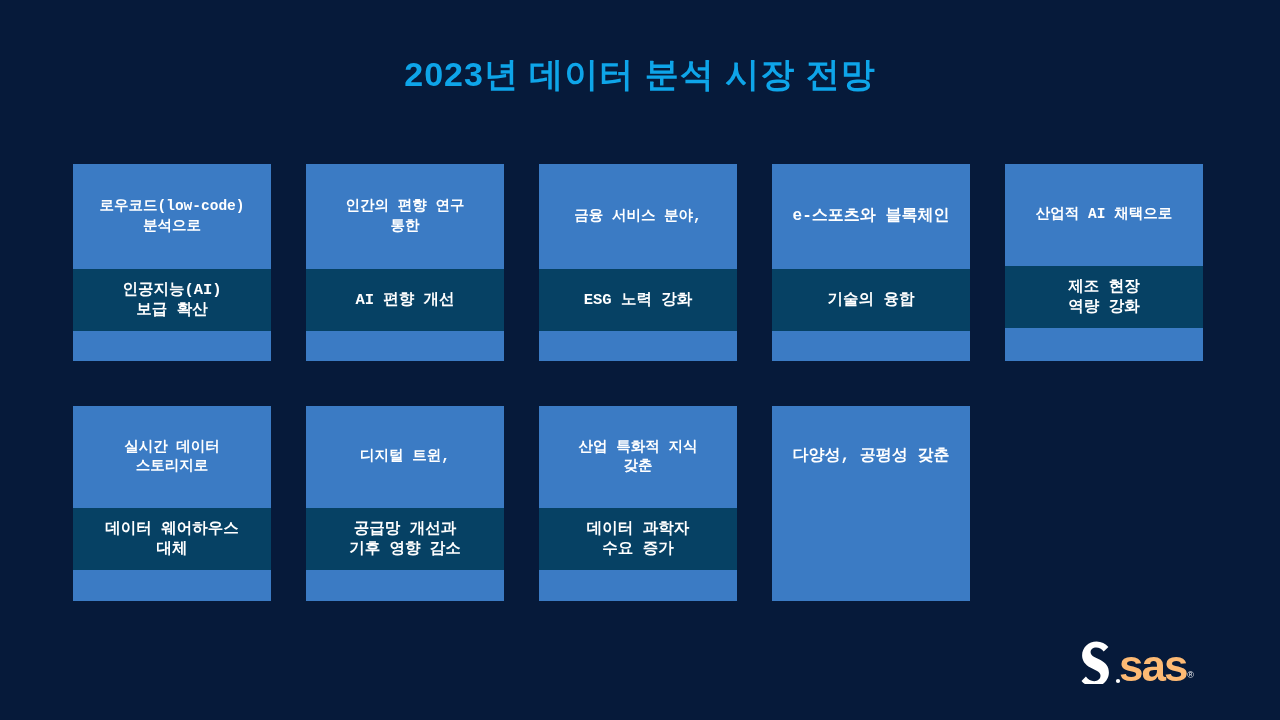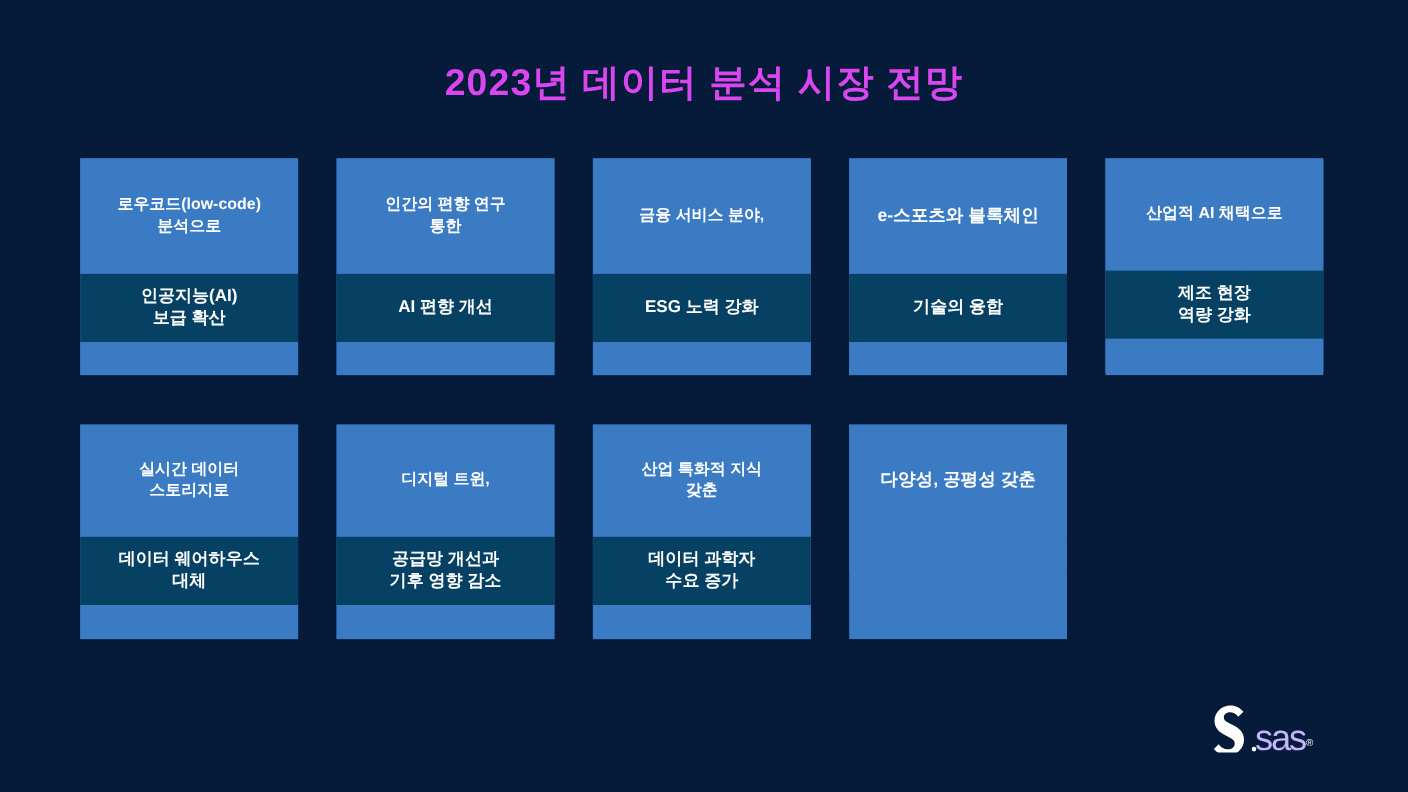--- a/index.html
+++ b/index.html
@@ -20,34 +20,35 @@
   
   .slide-title {
     position:absolute;
     top:52px;
     left:0;
     width:1280px;
     text-align:center;
     font-size:34px;
     font-weight:bold;
     letter-spacing:1px;
-    color:#d946ef;
+    color:#0ea5e9;
     white-space:nowrap;
   }
 
   
   .card-grid {
     position:absolute;
-    top:144px;
+    top:164px;
     left:73px;
     width:1134px;
     display:grid;
     grid-template-columns:repeat(5, 198px);
     grid-column-gap:35px;
     grid-row-gap:45px;
+    font-family:Liberation Mono, monospace;
   }
 
   .card {
     width:198px;
     display:flex;
     flex-direction:column;
     background:#3B7BC4;
   }
 
   .card-top {
@@ -96,25 +97,25 @@
     position:absolute;
     right:86px;
     bottom:36px;
     display:flex;
     align-items:flex-end;
     height:46px;
   }
   .sas-mark { display:block; }
   .sas-word {
     font-family:"Liberation Sans","DejaVu Sans",sans-serif;
-    font-size:33px;
-    font-weight:normal;
+    font-size:44px;
+    font-weight:bold;
     letter-spacing:-2px;
     line-height:0.82;
-    color:#c4b5fd;
+    color:#fdba74;
     margin-left:-3px;
   }
   .sas-tm {
     font-size:9px;
     color:#ffffff;
     margin-left:1px;
     margin-bottom:4px;
   }
 </style>
 </head>

